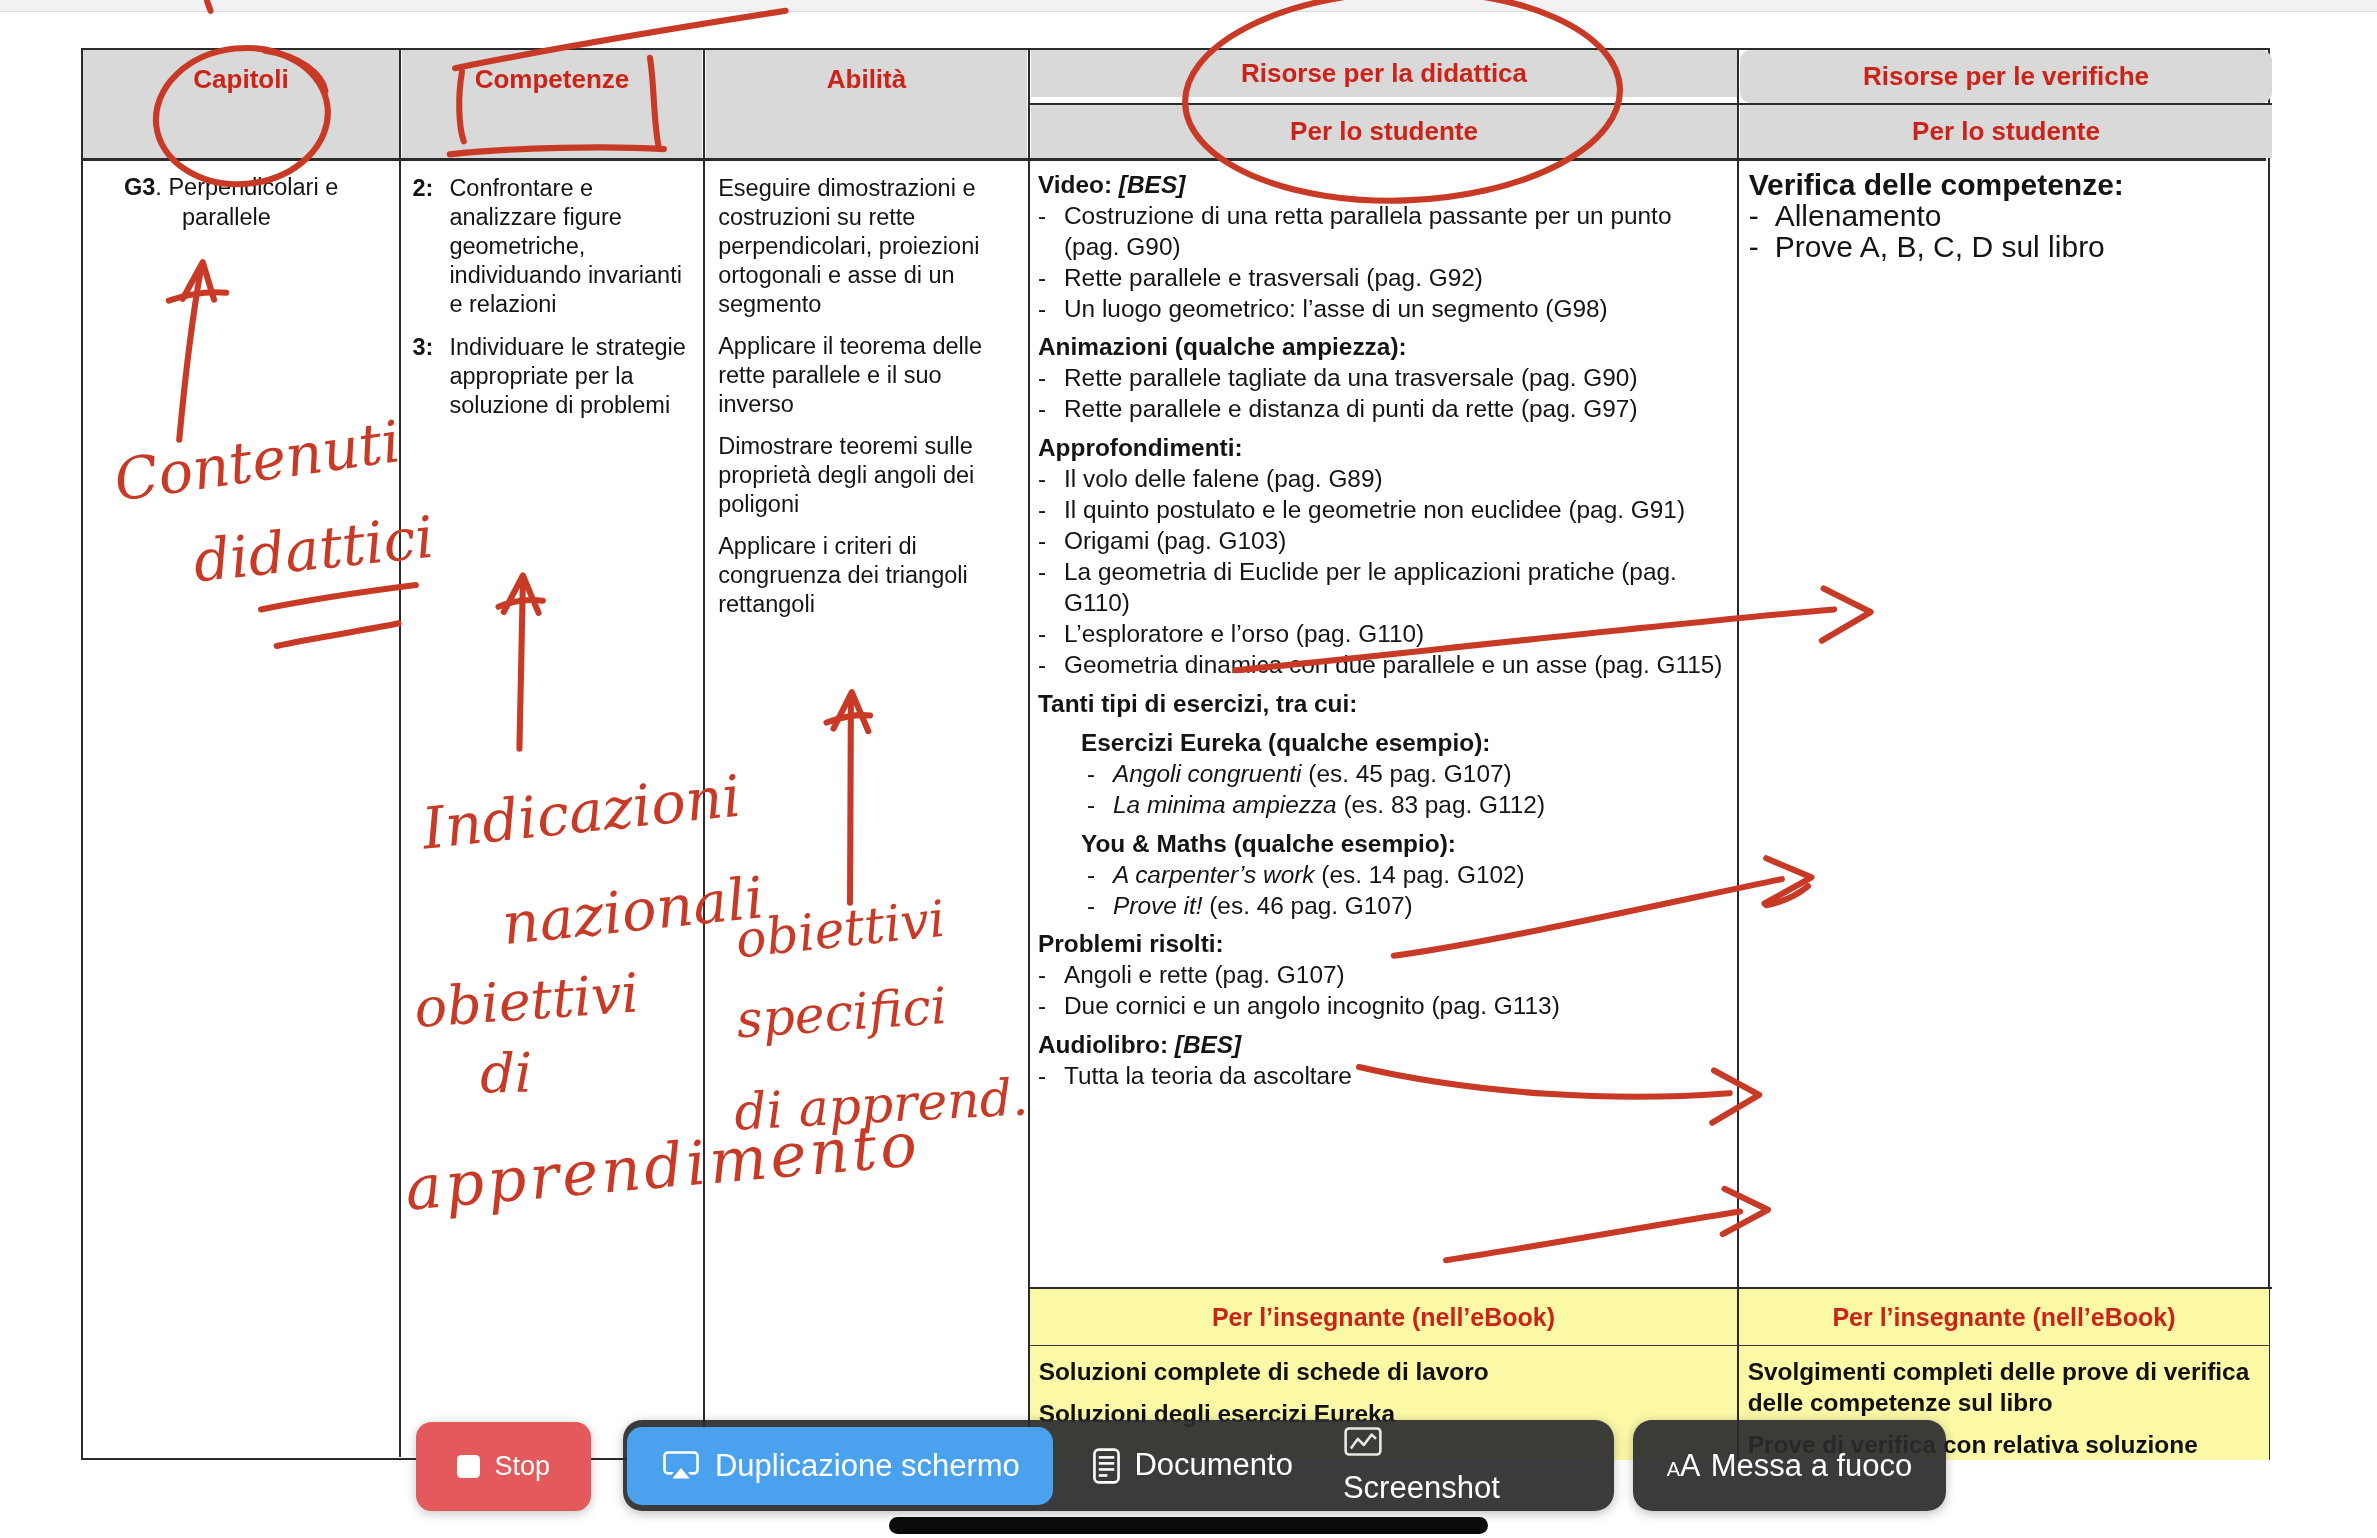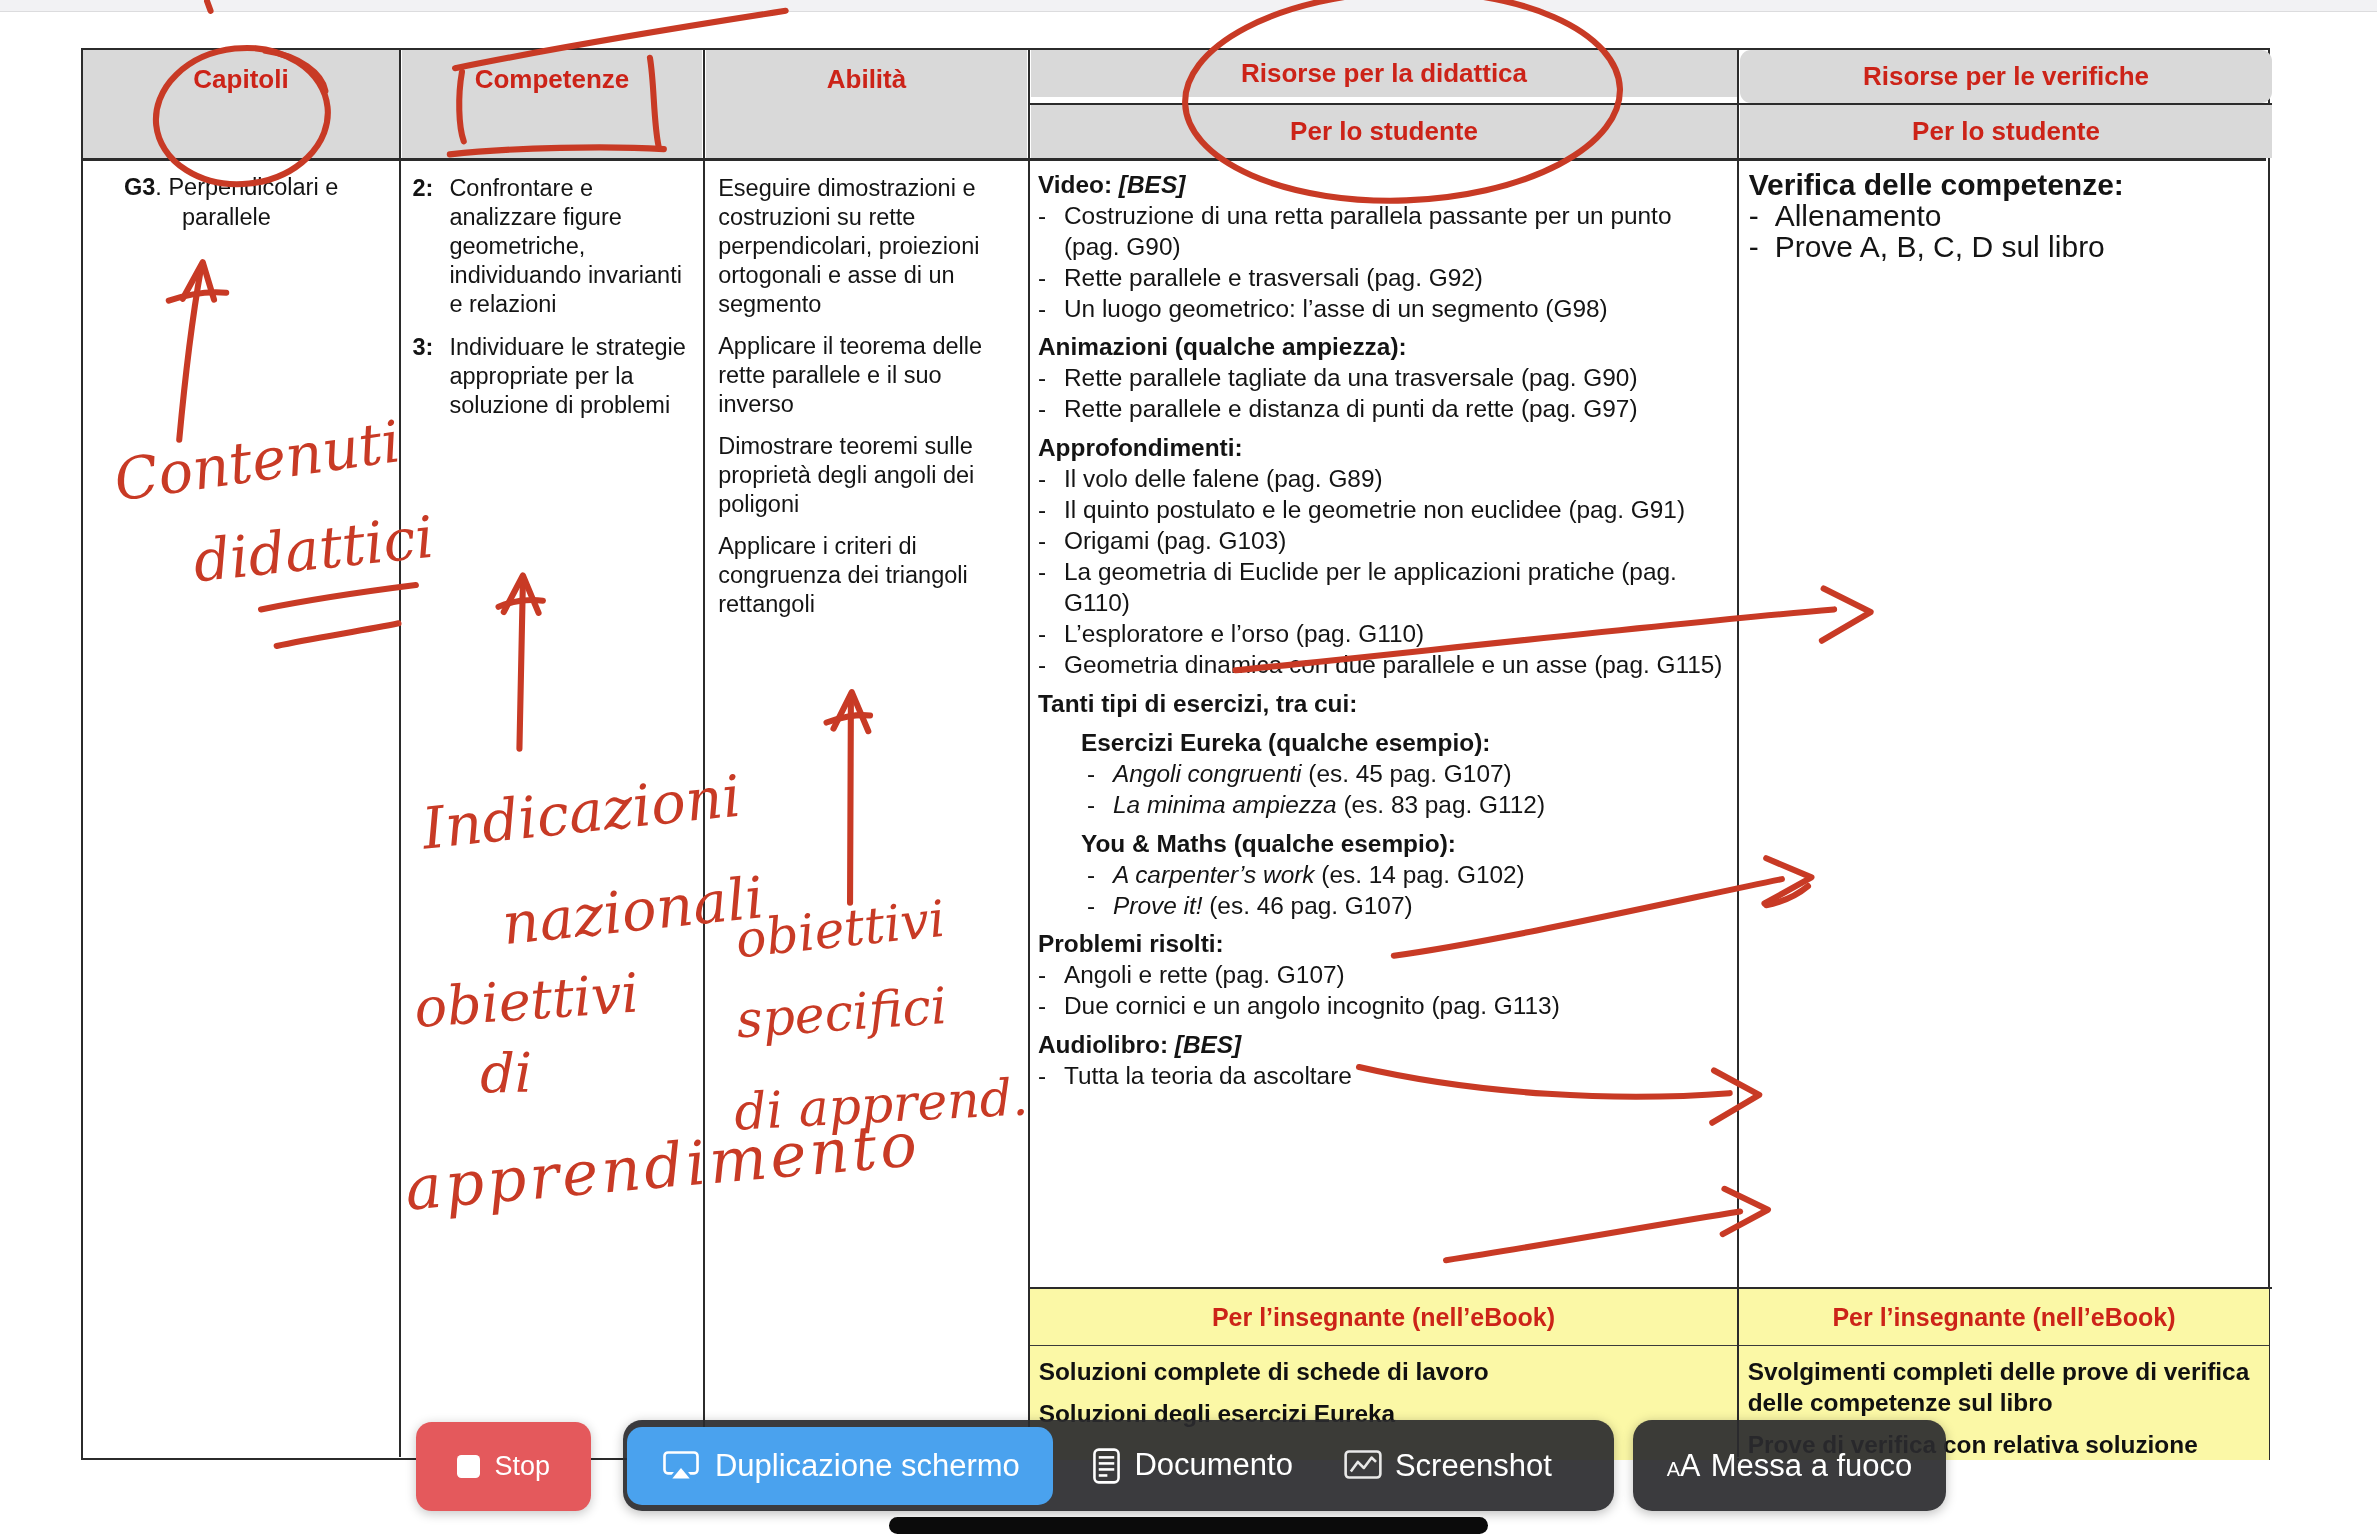--- a/index.html
+++ b/index.html
@@ -51,21 +51,21 @@
            border-radius:15.7px;display:flex;align-items:center;justify-content:center;gap:14px;
            color:#fff;font-size:27px;box-shadow:0 2.6px 10.4px rgba(0,0,0,.22);cursor:pointer;}
   .stopicon{width:23.5px;height:23.5px;background:#fff;border-radius:4.4px;display:inline-block;}
   .tbdark{position:absolute;top:1420px;height:91px;background:rgba(42,42,46,0.92);border-radius:19px;
           display:flex;align-items:center;color:#fff;font-size:31px;box-shadow:0 2.6px 10.4px rgba(0,0,0,.25);}
   .tb1{left:623px;width:991px;}
   .mirror{margin-left:4.4px;height:78px;width:426px;background:#4aa2ee;border-radius:15px;
           display:flex;align-items:center;justify-content:center;gap:14px;cursor:pointer;}
   .tbitem{display:flex;align-items:flex-start;gap:12px;cursor:pointer;}
   .tbitem.doc{margin-left:38px;}
-  .tbitem.shot{margin-left:50px;}
+  .tbitem.shot{margin-left:50px;flex-direction:column;}
   .tb2{left:1633px;width:313px;display:flex;align-items:center;justify-content:center;gap:10.4px;cursor:pointer;}
   .aa{color:#fff;display:flex;align-items:baseline;}
   .aa .a1{font-size:20px;}
   .aa .a2{font-size:30.5px;}
   .homebar{position:absolute;left:889px;top:1517px;width:599px;height:17.4px;background:#0b0b0b;border-radius:8.7px;cursor:pointer;}
 </style>
 </head>
 <body>
 
 <div class="topbar"></div>

